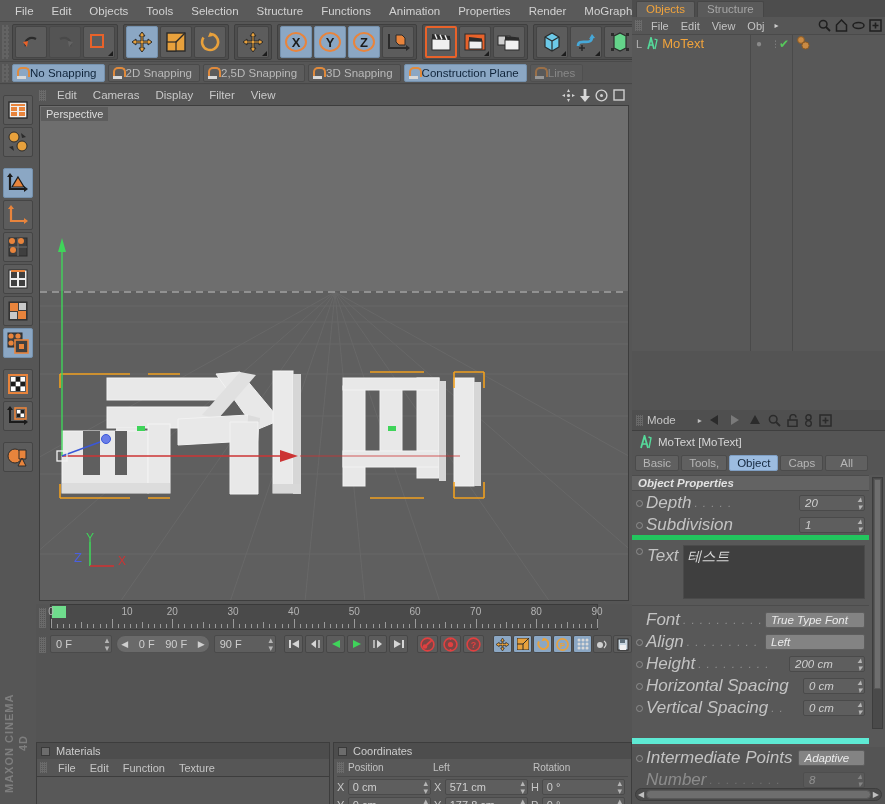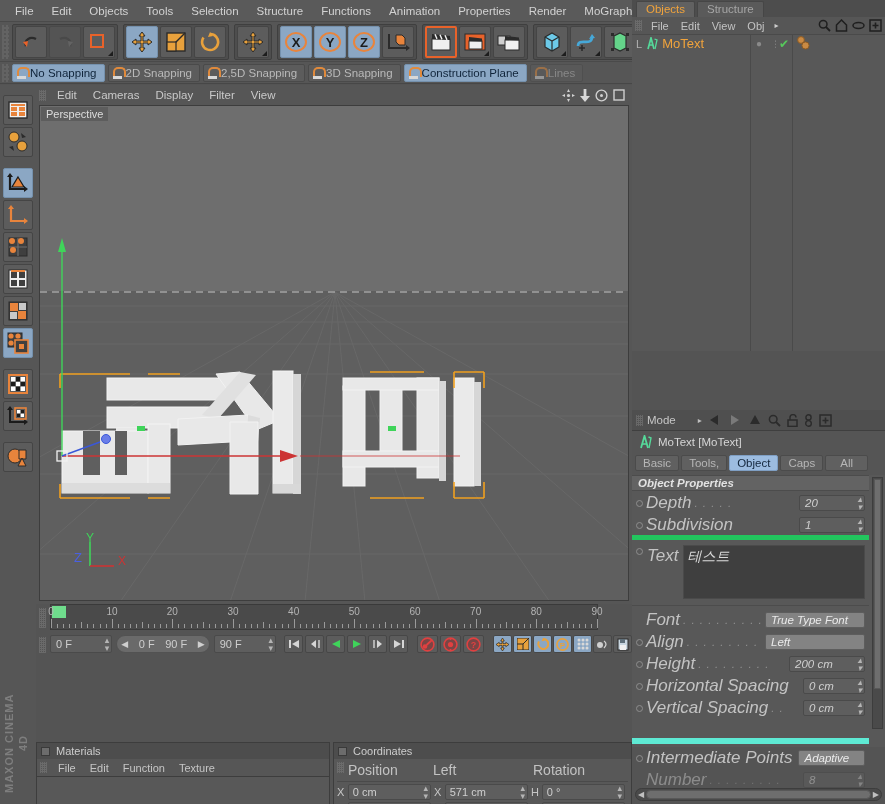--- a/index.html
+++ b/index.html
@@ -106,21 +106,21 @@
   .matwrap{ position:absolute;left:36px;top:657px;width:294px;height:129px;}
   .panelbar{ height:17px;background:#4d4d4d;display:flex;align-items:center;gap:6px;padding-left:4px;border:1px solid #3d3d3d;border-bottom:none;}
   .psq{ width:9px;height:9px;background:#6c6c6c;border:1px solid #3a3a3a;}
   .panelmenu{ height:17px;background:#565656;display:flex;align-items:center;padding-left:3px;border-left:1px solid #3d3d3d;border-right:1px solid #3d3d3d;}
   .panelmenu .mi{ padding:0 7px;font-size:11px;color:#c5c5c5;}
   .matbody{ height:95px;background:#585858;border:1px solid #3d3d3d;}
 
   
   .coordwrap{ position:absolute;left:333px;top:657px;width:299px;height:129px;}
   .coordgrid{ background:#585858;border:1px solid #3d3d3d;border-top:none;padding:2px 3px 3px 3px;}
-  .chead{ display:flex;color:#c2c2c2;font-size:14px;padding:1px 0 3px 0;border-bottom:1px solid #4a4a4a;margin-bottom:2px;}
+  .chead{ display:flex;color:#c2c2c2;font-size:10px;padding:1px 0 3px 0;border-bottom:1px solid #4a4a4a;margin-bottom:2px;}
   .crow{ display:flex;align-items:center;gap:0;margin-bottom:2px;}
   .clab{ width:11px;color:#c6c6c6;font-size:11px;}
   .cfield{ width:85px;height:16px;background:#5e5e5e;border:1px solid #4a4a4a;display:flex;align-items:center;padding:0 2px 0 4px;color:#cfcfcf;font-size:11px;margin-right:3px;border-radius:2px;}
 
   
   .right{ position:absolute;left:632px;top:0px;width:253px;height:804px;background:#545454;}
   .tabsrow{ height:17px;display:flex;align-items:flex-end;padding-left:4px;background:#4d4d4d;}
   .ptab{ padding:1px 9px 2px 9px;font-size:11.5px;color:#a5a5a5;background:#5a5a5a;border:1px solid #464646;border-bottom:none;margin-right:2px;border-radius:2px 2px 0 0;}
   .ptab.act{ color:#f0a33c;background:#616161;}
   .omenu{ height:18px;background:#565656;display:flex;align-items:center;padding-left:3px;border-bottom:1px solid #4a4a4a;}
@@ -586,21 +586,21 @@
         </svg>
       </div>
     </div>
 
     <div class="tlwrap">
       <div class="hatch" style="position:absolute;left:3px;top:4px;height:20px"></div>
       <div class="ruler">
         <div class="greenmark"></div>
         <div id="rlabels">
             <div class="rlab" style="left: 0px;">0</div>
-            <div class="rlab" style="left: 61px;">10</div>
+            <div class="rlab" style="left: 76px;">10</div>
             <div class="rlab" style="left: 121.333px;">20</div>
             <div class="rlab" style="left: 182px;">30</div>
             <div class="rlab" style="left: 242.667px;">40</div>
             <div class="rlab" style="left: 303.333px; text-align: center;">50</div>
             <div class="rlab" style="left: 364px; text-align: right;">60</div>
             <div class="rlab" style="left: 424.667px;">70</div>
             <div class="rlab" style="left: 485.333px;">80</div>
             <div class="rlab" style="left: 546px;">90</div>
           </div>
         <div class="tickrow" id="rticks">

